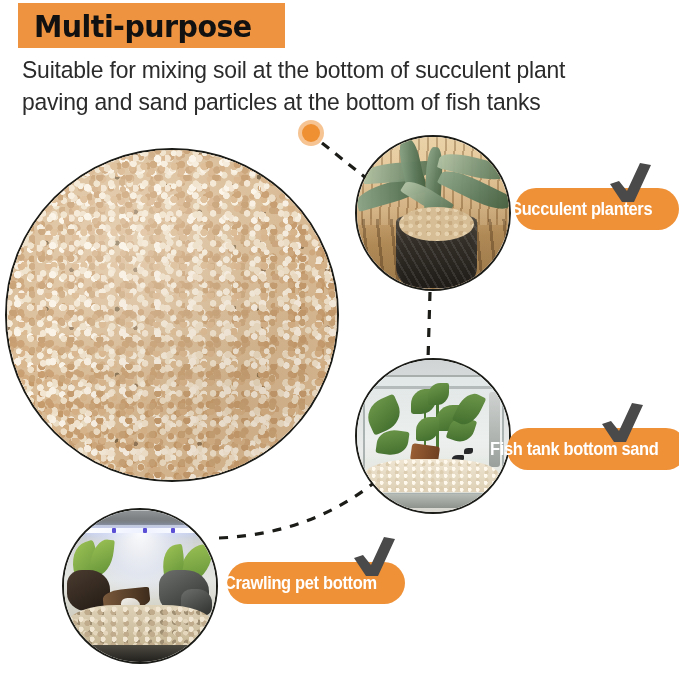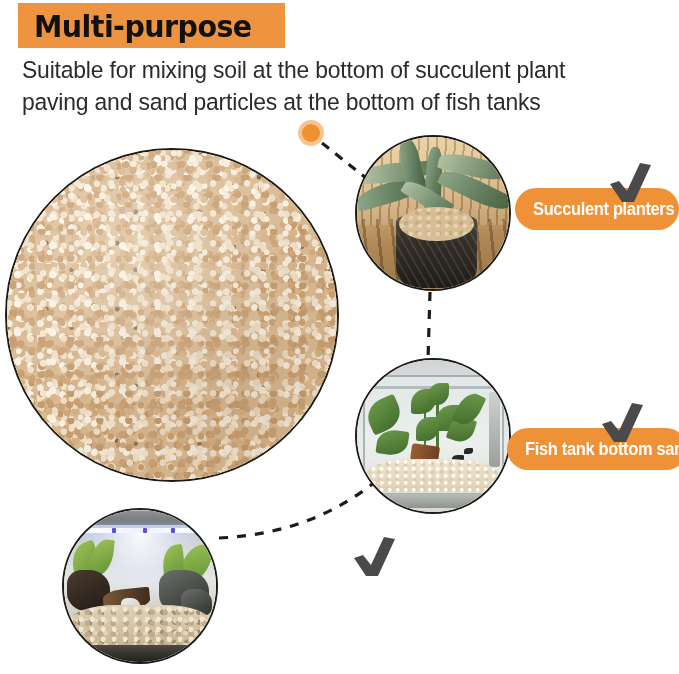--- a/index.html
+++ b/index.html
@@ -200,20 +200,21 @@
   #links{position:absolute;left:0;top:0;width:679px;height:674px;pointer-events:none;}
 
   
   .pill{
     position:absolute;height:42px;
     background:#ef9137;
     border-radius:21px;
     display:flex;align-items:center;
     box-sizing:border-box;
     padding:0 18px;
+    justify-content:flex-end;
   }
   .pill-text{
     color:#ffffff;
     font-family:"Liberation Sans", sans-serif;
     font-size:17.5px;
     font-weight:bold;
     letter-spacing:-0.35px;
     white-space:nowrap;
     transform:scaleX(0.94);
     transform-origin:left center;
@@ -325,17 +326,20 @@
         <div class="pet-rock" style="left:76%;top:52%;width:20%;height:18%;"></div>
         <div class="pet-wood" style="left:26%;top:52%;width:30%;height:13%;transform:rotate(-6deg);"></div>
         <div class="pet-rock" style="left:38%;top:58%;width:12%;height:10%;background:linear-gradient(150deg,#f2f0ea,#c9c6bc);"></div>
         <div class="pet-moss"></div>
         <div class="pet-gravel"></div>
         <div class="pet-floor"></div>
       </div>
     </div>
   </div>
 
+  <div class="pill" style="left:227px;top:562px;width:178px;">
+    <span class="pill-text">Crawling pet bottom</span>
+  </div>
   <svg class="check" style="left:348px;top:534px;" viewBox="0 0 52 50" xmlns="http://www.w3.org/2000/svg">
     <path d="M6 24 L18 42 L30 42 L47 5 L36 3 L23 31 L15 21 Z" fill="#4a4a4a"></path>
   </svg>
 
 </div>
 
 </body></html>

